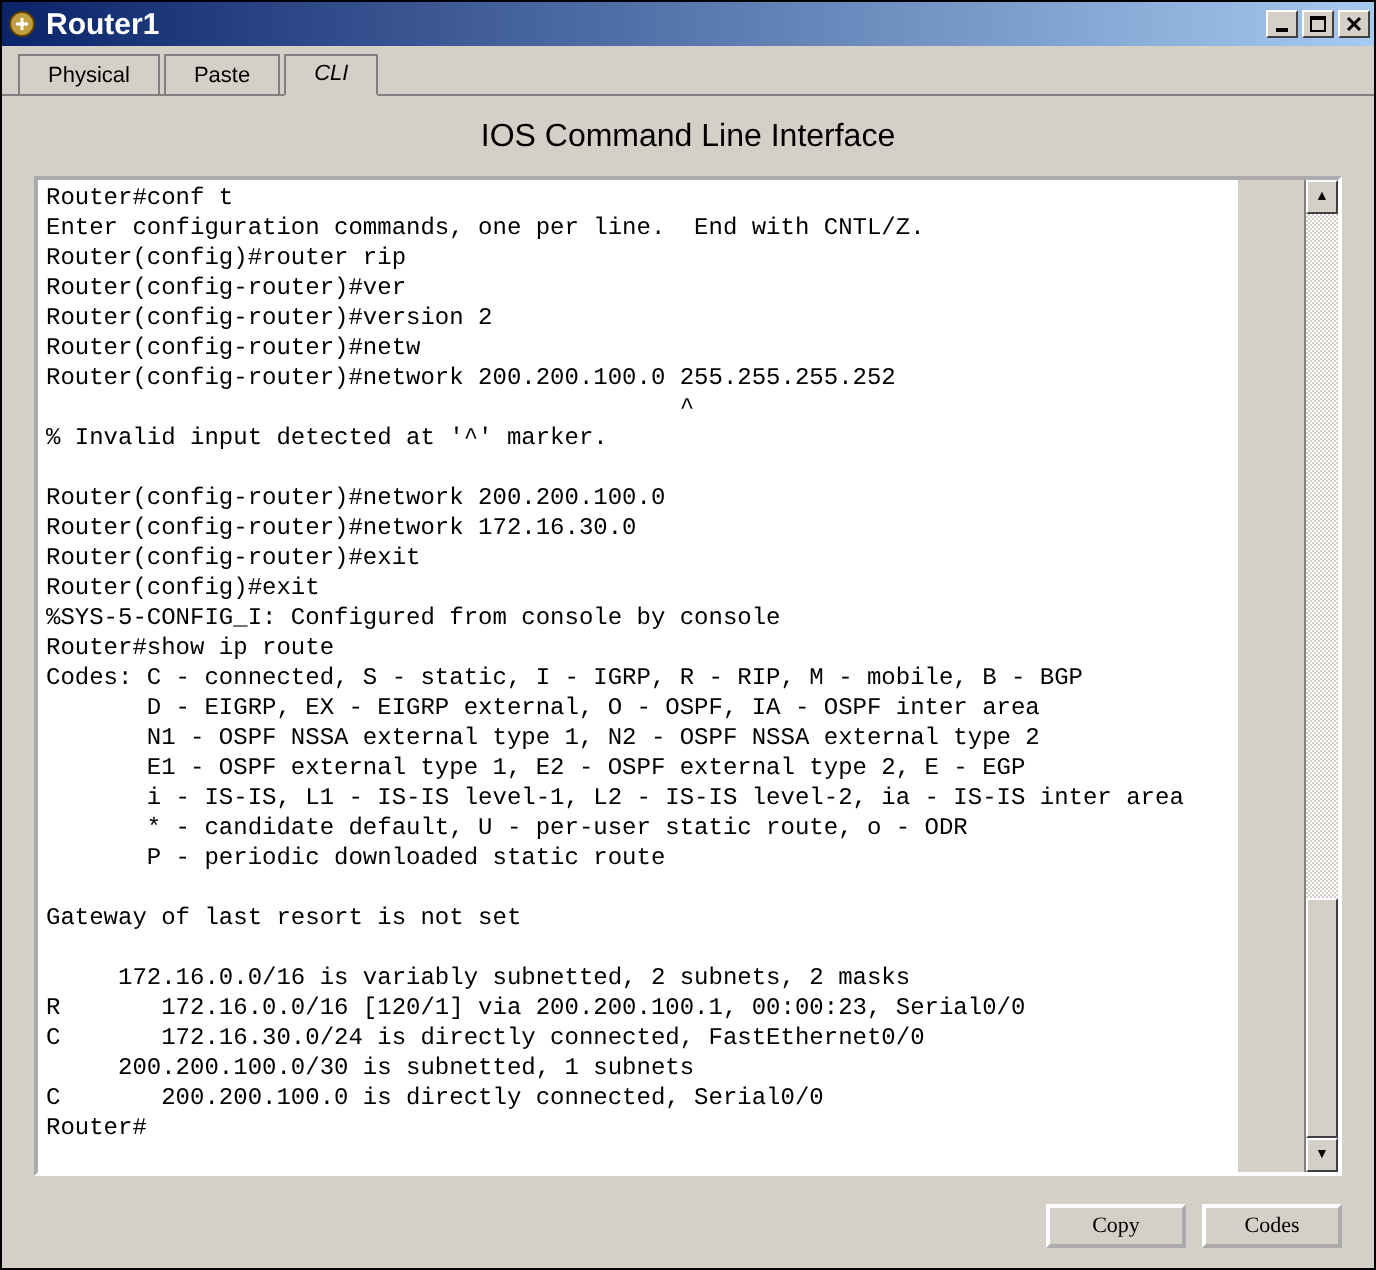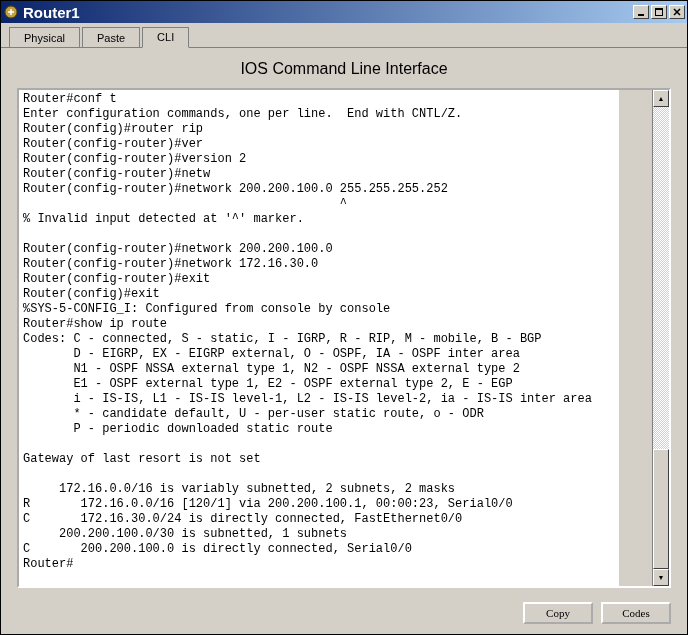--- a/index.html
+++ b/index.html
@@ -6,21 +6,21 @@
 body { font-family: Tahoma, sans-serif; font-size: 11px; background: #d4d0c8; }
 .window { width: 688px; height: 635px; background: #d4d0c8; border: 1px solid #000; display: flex; flex-direction: column; }
 .titlebar { height: 22px; background: linear-gradient(to right, #0a246a, #a6caf0); color: #fff; display: flex; align-items: center; padding: 0 2px; }
 .titlebar-icon { width: 16px; height: 16px; margin-right: 4px; display: inline-block; }
 .titlebar-text { font-weight: bold; font-size: 15px; flex: 1; }
 .win-controls { display: flex; gap: 0; }
 .win-btn { width: 16px; height: 14px; background: #d4d0c8; border: 1px solid; border-color: #fff #404040 #404040 #fff; font-family: Marlett, Arial; font-size: 9px; display: flex; align-items: center; justify-content: center; color: #000; cursor: pointer; margin-left: 2px; }
 .content { flex: 1; display: flex; flex-direction: column; padding: 0; border-radius: 10px; }
 .tabs { display: flex; padding: 4px 8px 0 8px; border-bottom: 1px solid #808080; }
 .tab { padding: 3px 14px; border: 1px solid #808080; border-bottom: none; background: #d4d0c8; margin-right: 2px; font-size: 11px; cursor: pointer; position: relative; }
-.tab.active { background: #d4d0c8; border-bottom: 1px solid #d4d0c8; margin-bottom: -1px; z-index: 2; }
+.tab.active { background: #d4d0c8; border-bottom: 1px solid #d4d0c8; margin-bottom: -1px; z-index: 2; font-style: italic; }
 .tab.inactive { background: #d4d0c8; padding-top: 4px; }
 .panel { flex: 1; padding: 12px 16px 8px 16px; display: flex; flex-direction: column; }
 .panel-title { text-align: center; font-family: Verdana, sans-serif; font-size: 16px; margin-bottom: 10px; }
 .terminal-wrap { flex: 1; display: flex; border: 2px inset #fff; gap: 33px; }
 .terminal { flex: 1; background: #fff; font-family: "Courier New", monospace; font-size: 12px; line-height: 15px; padding: 2px 4px; overflow: hidden; white-space: pre; color: #000; }
 .scrollbar { width: 17px; background: #d4d0c8; border-left: 1px solid #808080; display: flex; flex-direction: column; }
 .scroll-btn { height: 17px; background: #d4d0c8; border: 1px solid; border-color: #fff #404040 #404040 #fff; display:flex; align-items:center; justify-content:center; font-size:7px; cursor:pointer; font-family: Arial; }
 .scroll-track { flex: 1; background: repeating-conic-gradient(#d4d0c8 0% 25%, #fff 0% 50%) 0/2px 2px; position: relative; }
 .scroll-thumb { position: absolute; left: 0; right: 0; bottom: 0; height: 120px; background: #d4d0c8; border: 1px solid; border-color: #fff #404040 #404040 #fff; }
 .button-row { display: flex; justify-content: flex-end; gap: 8px; padding: 6px 16px 10px 16px; align-items: flex-end; }

